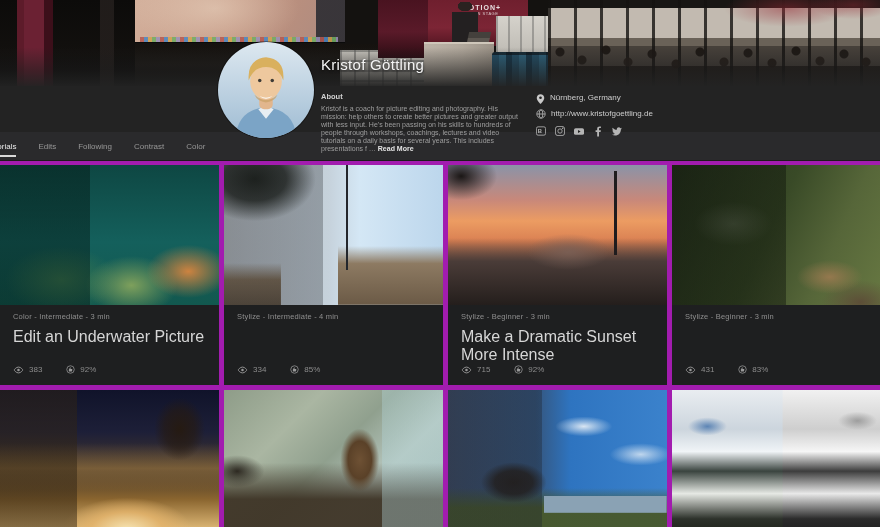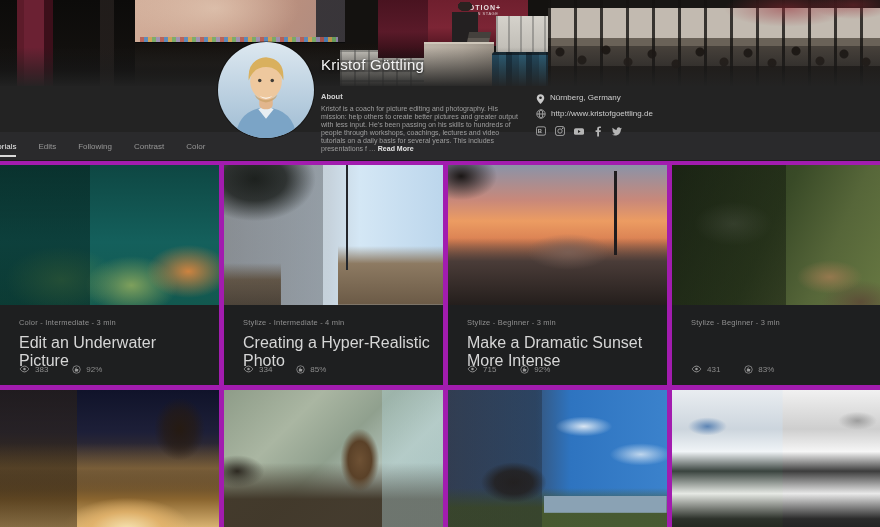--- a/index.html
+++ b/index.html
@@ -109,25 +109,25 @@
     font-size:8px; color:#979797; cursor:pointer; white-space:nowrap; }
   .tab + .tab { margin-left:22px; }
   .tab.active { color:#e9e9e9; }
   .tab.active::after { content:""; position:absolute; left:0; right:0; bottom:3px; height:2px; background:#d9d9d9; }
 
   
   .grid { position:absolute; top:165px; left:0; width:880px; height:362px; overflow:hidden;
     display:grid; grid-template-columns:repeat(4, 219px); grid-auto-rows:220px; gap:5px; }
   .card { background:#1e1f20; cursor:pointer; overflow:hidden; }
   .card-photo { width:219px; height:140px; background-repeat:no-repeat; }
-  .card-info { padding:13px 13px 0 13px; height:80px; position:relative;margin-left:6px; }
+  .card-info { padding:7px 13px 0 13px; height:80px; position:relative; }
   .card-meta { font-size:7.5px; color:#8f8f8f; letter-spacing:.2px; }
   .card-title { font-size:16px; color:#d6d6d6; margin-top:7px; }
   .card-stats { position:absolute; left:13px; top:60px; display:flex; gap:24px; align-items:center; }
-  .stat { display:flex; align-items:flex-start; gap:5px; font-size:8px; color:#8c8c8c; }
+  .stat { display:flex; align-items:flex-end; gap:5px; font-size:8px; color:#8c8c8c; }
 
   
   .ph-underwater { background-image:
       linear-gradient(90deg, rgba(4,24,20,.45) 0 41%, transparent 41%),
       radial-gradient(ellipse 60px 38px at 86% 76%, #cd8340 0%, rgba(205,131,64,0) 70%),
       radial-gradient(ellipse 66px 42px at 60% 86%, #7ea05c 0%, rgba(126,160,92,0) 70%),
       radial-gradient(ellipse 80px 48px at 28% 82%, #3d7a52 0%, rgba(61,122,82,0) 70%),
       linear-gradient(180deg, #0e4743 0%, #14605c 55%, #12584f 100%); }
   .ph-dubai { background-image:
       linear-gradient(90deg, rgba(35,38,42,.30) 0 45%, transparent 45%),
@@ -324,21 +324,20 @@
             <span>92%</span>
           </span>
         </div>
       </div>
     </div>
 
     <div class="card">
       <div class="card-photo ph-dubai"></div>
       <div class="card-info">
         <div class="card-meta">Stylize - Intermediate - 4 min</div>
-        <div class="card-title">Creating a Hyper-Realistic Photo</div>
         <div class="card-stats">
           <span class="stat">
             <svg width="11" height="8" viewBox="0 0 12 8">
                 <path class="ic-stroke" d="M6,0.8C3.2,0.8,1.2,4,1.2,4S3.2,7.2,6,7.2,10.8,4,10.8,4,8.8,0.8,6,0.8Z"></path>
                 <circle class="ic-fill" cx="6" cy="4" r="1.4"></circle>
               </svg>
             <span>334</span>
           </span>
           <span class="stat">
             <svg width="9" height="9" viewBox="0 0 12 12">

